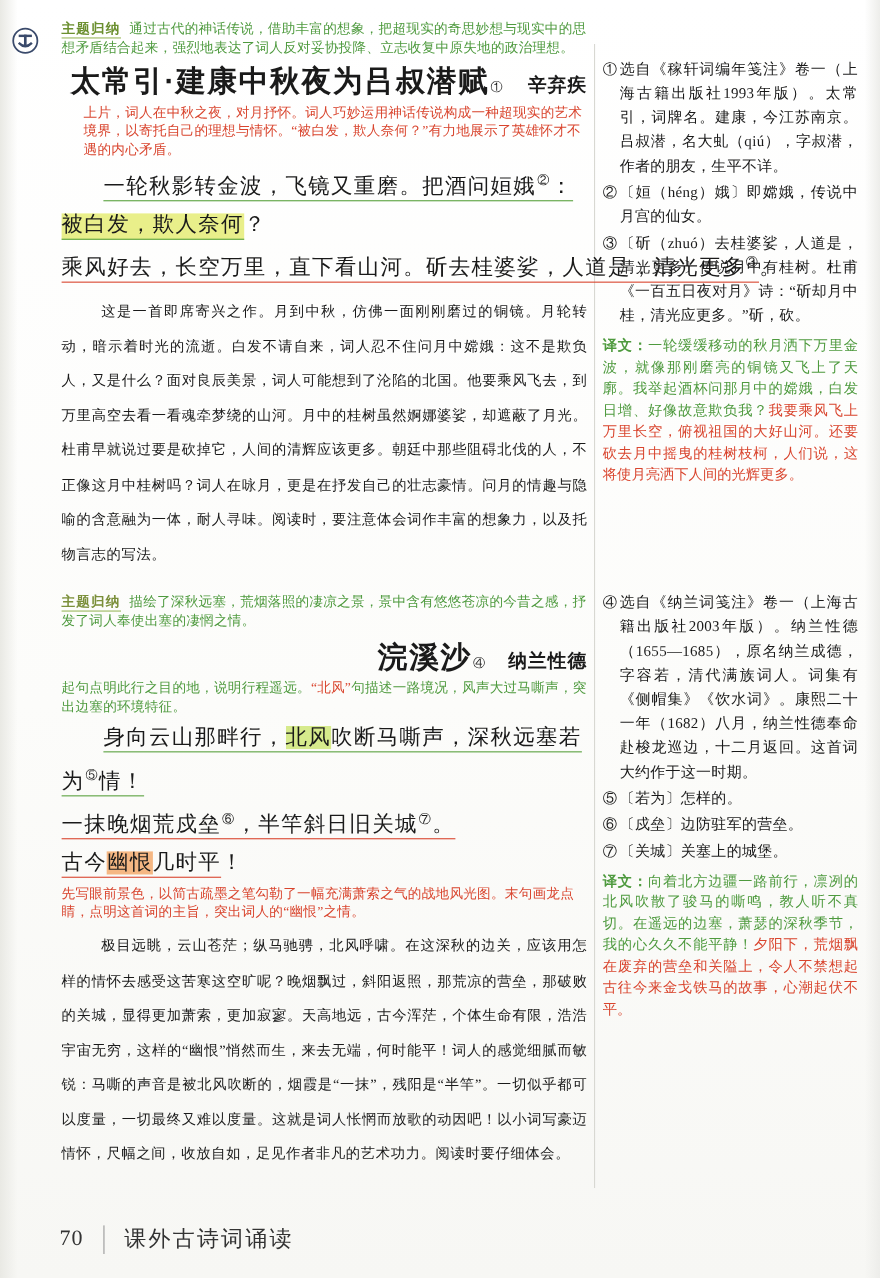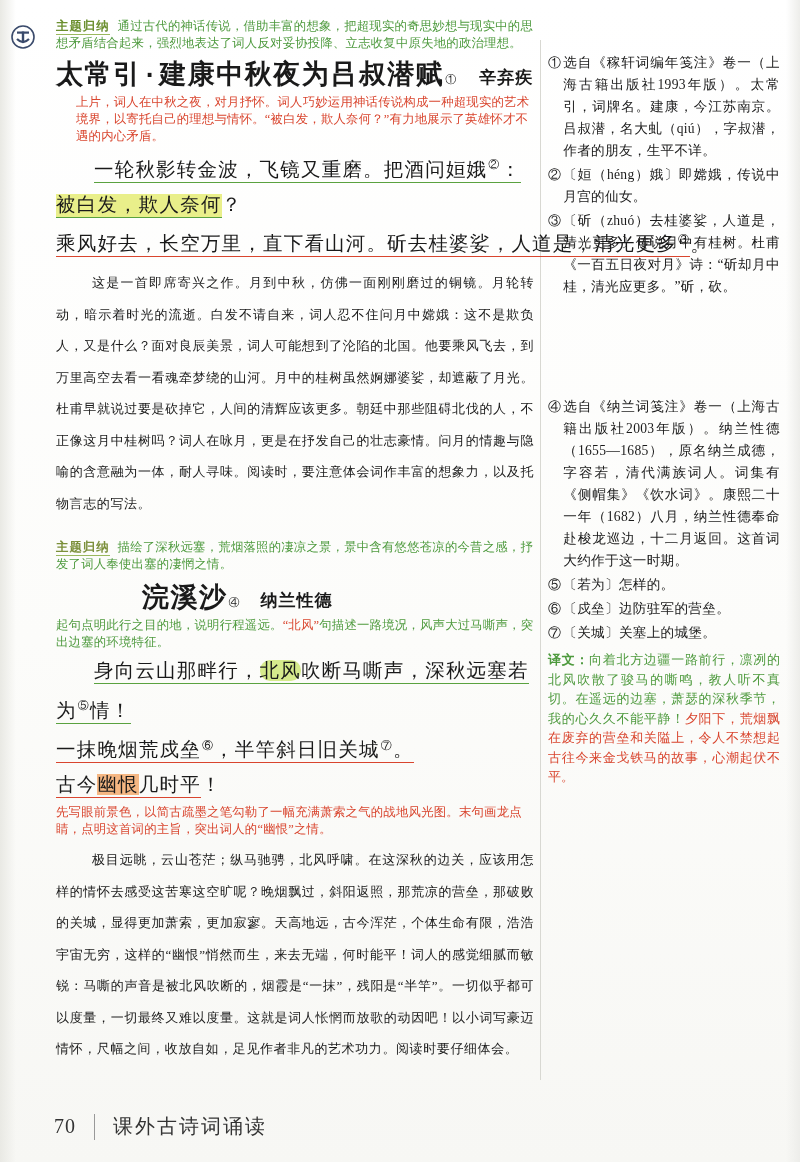--- a/index.html
+++ b/index.html
@@ -57,26 +57,26 @@
   .anno-red{color:#d9452e;}
   .anno-orange{color:#e0762a;}
   .anno-tag{
     color:#6b8f2f;font-weight:bold;letter-spacing:1px;
     border-bottom:1px solid #9ab85e;padding-bottom:1px;margin-right:8px;
   }
   .anno-tag.t2{color:#7b8f3a;}
 
   
   .poem-title{
-    font-family:Liberation Mono, monospace;
+    font-family:Liberation Sans, sans-serif;
     font-weight:bold;
     font-size:27px;
     letter-spacing:1px;
     margin:4px 0 2px 0;
-    display:flex;align-items:baseline;
+    display:flex;align-items:baseline;justify-content:flex-end;
   }
   .poem-title .t{letter-spacing:1.5px;}
   .poem-title .author{
     font-size:17px;font-weight:bold;margin-left:22px;letter-spacing:1px;
   }
   .poem-title.centered{padding-left:86px;}
   .poem-title.centered .author{margin-left:20px;}
   sup.note{
     font-size:11px;vertical-align:super;margin-left:1px;
     font-weight:normal;
@@ -84,21 +84,21 @@
 
   
   .poem{
     font-size:19.5px;line-height:35px;letter-spacing:1.2px;
     margin:2px 0 0 0;
   }
   .poem .seg{white-space:nowrap;}
   .ul-green{border-bottom:1.6px solid #5aa23f;padding-bottom:2px;}
   .ul-red{border-bottom:1.6px solid #d9452e;padding-bottom:2px;}
   .hl-yellow{background:#e9ef8a;}
-  .hl-green{background:#d6ea8c;border-radius:10px;}
+  .hl-green{background:#d6ea8c;}
   .hl-orange{background:#f5b783;}
   .indent2{display:inline-block;width:38px;}
   .gap{display:inline-block;width:46px;}
 
   
   .prose{
     font-size:13px;line-height:31.5px;letter-spacing:.6px;
     text-align:justify;margin:6px 0 0 0;
     font-family:"Liberation Serif","DejaVu Serif",serif;
   }
@@ -209,20 +209,23 @@
     <div class="note-item">
       <span class="note-num circ">②</span>
       <span class="note-body">〔姮（héng）娥〕即嫦娥，传说中月宫的仙女。</span>
     </div>
 
     <div class="note-item">
       <span class="note-num circ">③</span>
       <span class="note-body">〔斫（zhuó）去桂婆娑，人道是，清光更多〕传说月中有桂树。杜甫《一百五日夜对月》诗：“斫却月中桂，清光应更多。”斫，砍。</span>
     </div>
 
+    <div class="trans-block">
+      <span class="trans-label anno-green">译文：</span><span class="anno-green">一轮缓缓移动的秋月洒下万里金波，就像那刚磨亮的铜镜又飞上了天廓。我举起酒杯问那月中的嫦娥，白发日增、好像故意欺负我？</span><span class="anno-red">我要乘风飞上万里长空，俯视祖国的大好山河。还要砍去月中摇曳的桂树枝柯，人们说，这将使月亮洒下人间的光辉更多。</span>
+    </div>
 
     <div style="height:96px;"></div>
 
     <div class="note-item">
       <span class="note-num circ">④</span>
       <span class="note-body">选自《纳兰词笺注》卷一（上海古籍出版社2003年版）。纳兰性德（1655—1685），原名纳兰成德，字容若，清代满族词人。词集有《侧帽集》《饮水词》。康熙二十一年（1682）八月，纳兰性德奉命赴梭龙巡边，十二月返回。这首词大约作于这一时期。</span>
     </div>
 
     <div class="note-item">
       <span class="note-num circ">⑤</span>

